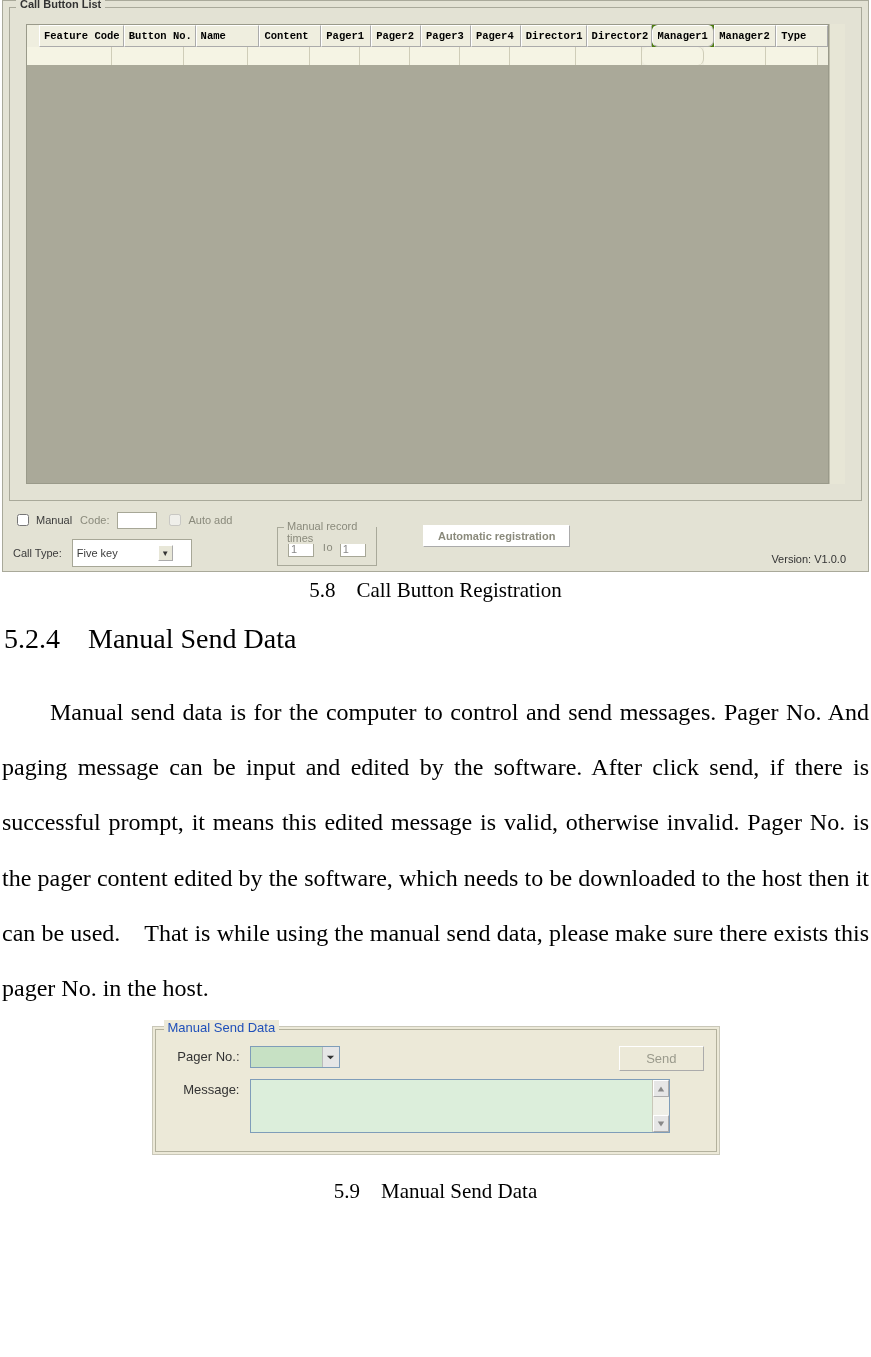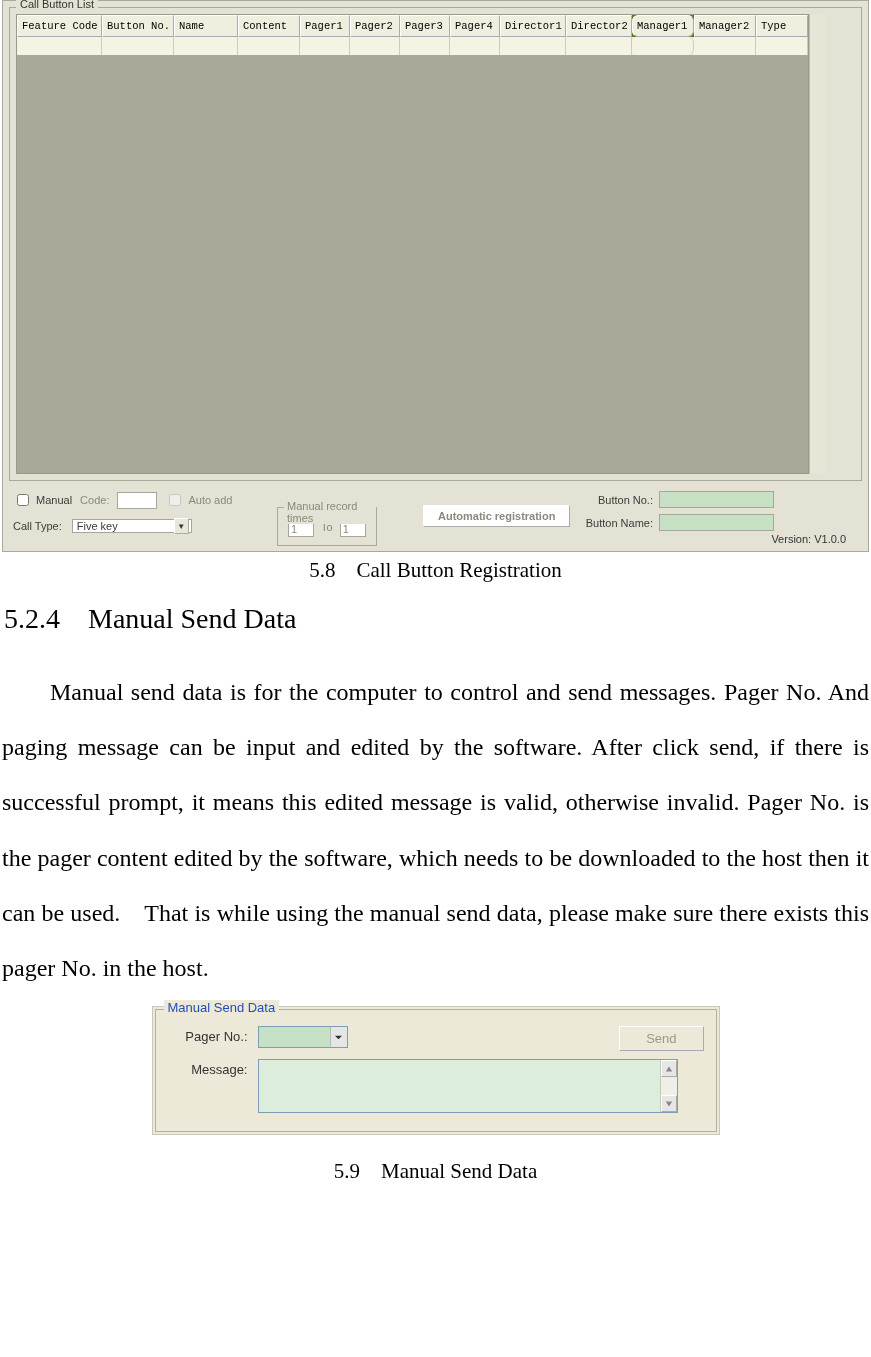--- a/index.html
+++ b/index.html
@@ -15,21 +15,22 @@
   
   .win {
     margin: 0 2px 0 2px;
     background: #e3e2d4;
     border: 1px solid #a9a99a;
   }
   .groupbox {
     position: relative;
     margin: 6px 6px 4px 6px;
     border: 1px solid #a9a99a;
-    padding: 6px;
+    padding: 16px;
+    font-weight: bold;
   }
   .groupbox > .legend {
     position: absolute;
     top: -10px;
     left: 6px;
     background: #e3e2d4;
     padding: 0 4px;
     font-family: Tahoma, Arial, sans-serif;
     font-size: 11px;
     color: #333;
@@ -39,20 +40,21 @@
     background: #efeedf;
     height: 460px;
     overflow: hidden;
     display: flex;
     flex-direction: column;
   }
   .thead {
     display: flex;
     background: #4d7c0f;
     flex: 0 0 auto;
+    margin-left: 12px;
   }
   .th {
     border: 1px outset #fff;
     background: #efeedf;
     font-family: "Courier New", monospace;
     font-size: 10.5px;
     padding: 4px 4px;
     white-space: nowrap;
     overflow: hidden;
     text-align: left;
@@ -122,24 +124,24 @@
   }
   .ctrl-in.green { background: #c7e1c4; width: 115px; }
   .ctrl-in.sm { width: 26px; background:#fff; color:#888; }
   .select {
     display:inline-flex;
     align-items:center;
     justify-content:space-between;
     border:1px solid #a7a797;
     background:#fff;
     width:120px;
-    height:14px;
+    height:28px;
     font-family: Tahoma, Arial, sans-serif;
     font-size:11px;
-    padding:0 2px 0 4px;
+    padding:0 18px 0 4px;
     vertical-align: middle;
   }
   .select .arrow{
     width:15px; height:16px;
     background:#e8e7d8;
     border:1px outset #fff;
     display:flex; align-items:center; justify-content:center;
     font-size:8px; color:#333;
   }
   .btn {
@@ -201,21 +203,21 @@
   .fig59 {
     width: 568px;
     margin: 10px auto 6px auto;
     background:#ece9d8;
     border:1px solid #c9c7b8;
     padding: 2px;
   }
   .fig59 .grp {
     position: relative;
     border:1px solid #b3b19d;
-    padding: 16px 12px 10px 12px;
+    padding: 16px 12px 10px 4px;
   }
   .fig59 .glegend{
     position:absolute; top:-10px; left:8px;
     background:#ece9d8;
     font-family: Tahoma, Arial, sans-serif;
     font-size:13px; color:#1f4fb9;
     padding:0 4px;
   }
   .fig59 .row {
     display:flex; align-items:flex-start; gap:10px;
@@ -340,30 +342,20 @@
       <span class="mlegend">Manual record times</span>
       <input class="ctrl-in sm" disabled="" value="1" style="">
       <span class="lbl-dis" style="margin:0 4px;">To</span>
       <input class="ctrl-in sm" disabled="" value="1" style="">
     </div>
 
     <div style="position:absolute; left:410px; top:14px;">
       <div class="btn">Automatic registration</div>
     </div>
 
-    <div style="position:absolute; left:560px; top:0;">
-      <div style="display:flex; align-items:center; gap:6px; margin-bottom:6px;">
-        <span style="width:80px; text-align:right;">Button No.:</span>
-        <input class="ctrl-in green" value="" style="">
-      </div>
-      <div style="display:flex; align-items:center; gap:6px;">
-        <span style="width:80px; text-align:right;">Button Name:</span>
-        <input class="ctrl-in green" value="" style="">
-      </div>
-    </div>
 
     <span class="version">Version: V1.0.0</span>
   </div>
 </div>
 
 <div class="caption">5.8 Call Button Registration</div>
 
 <div class="heading">5.2.4 Manual Send Data</div>
 
 <p class="para">Manual send data is for the computer to control and send messages. Pager No. And paging message can be input and edited by the software. After click send, if there is successful prompt, it means this edited message is valid, otherwise invalid. Pager No. is the pager content edited by the software, which needs to be downloaded to the host then it can be used. That is while using the manual send data, please make sure there exists this pager No. in the host.</p>

